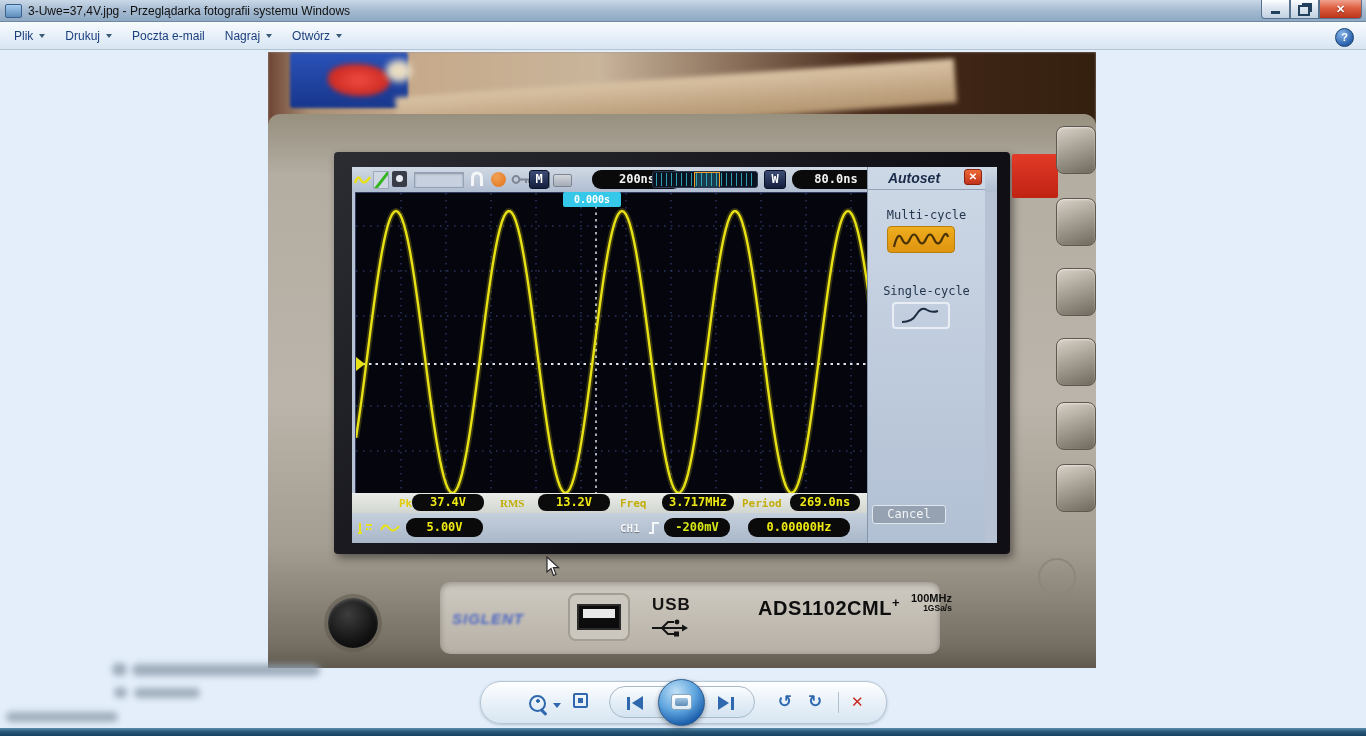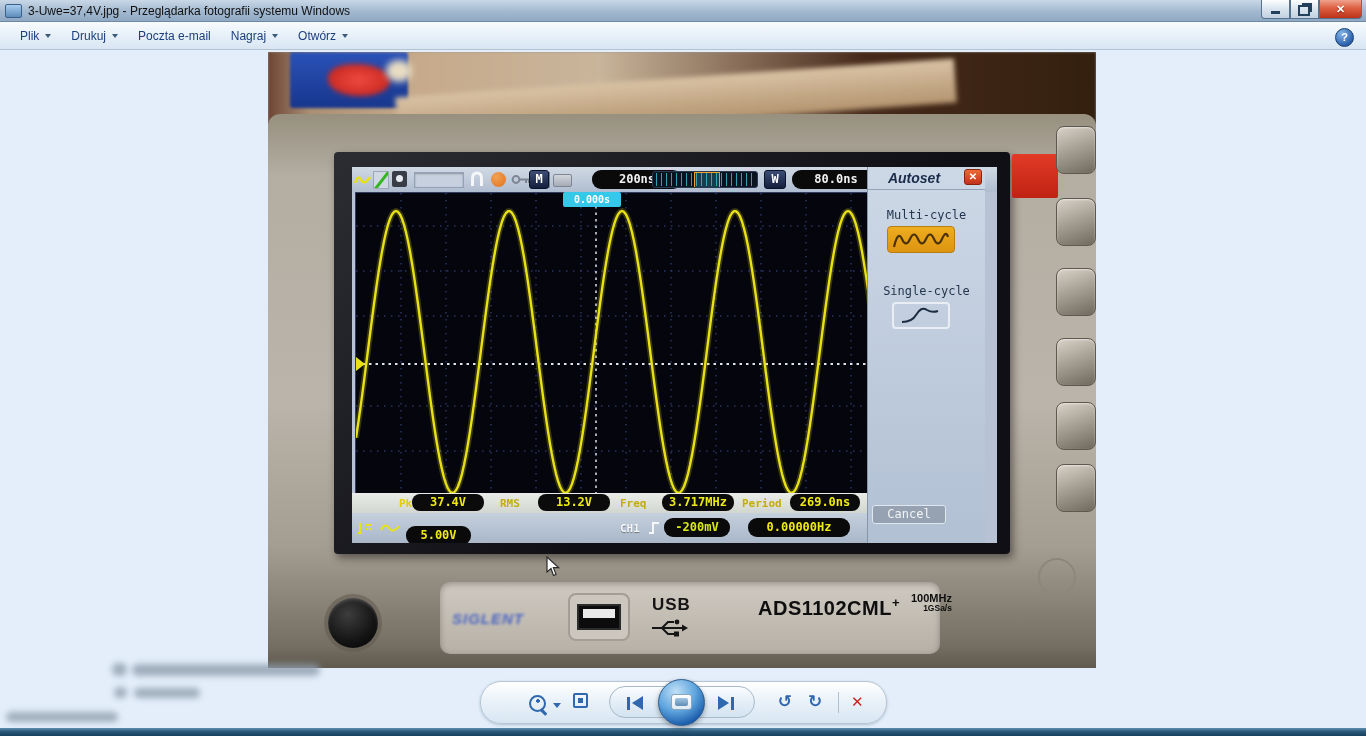--- a/index.html
+++ b/index.html
@@ -18,21 +18,21 @@
     border:1px solid #55718c;border-top:none;display:flex;align-items:center;justify-content:center;box-sizing:border-box;}
   .wbtn.min{border-radius:0 0 0 4px;}
   .wbtn.close{width:43px;background:linear-gradient(#f0a28e,#dd5f41 45%,#bc3319);border-radius:0 0 4px 0;}
   .gmin{width:9px;height:3px;background:#23405c;margin-top:7px;}
   .gres{width:8px;height:7px;border:2px solid #23405c;box-shadow:3px -3px 0 -1px #23405c;margin:2px 2px 0 0;}
   .gx{color:#fff;font-weight:bold;font-size:11px;text-shadow:0 1px 1px #7a1505;}
 
   
   .menubar{position:absolute;left:0;top:22px;width:1366px;height:28px;
     background:linear-gradient(#f7fbfe,#e6eff8 55%,#d8e6f2);border-bottom:1px solid #b4c4d4;
-    display:flex;align-items:center;padding-left:10px;box-sizing:border-box;}
+    display:flex;align-items:center;padding-left:4px;box-sizing:border-box;}
   .mitem{display:flex;align-items:center;gap:6px;padding:4px 10px;font-size:12px;color:var(--menu-text,#1c3f7d);}
   .dd{width:0;height:0;border-left:3.5px solid transparent;border-right:3.5px solid transparent;border-top:4px solid #3b5a77;}
   .help{position:absolute;right:12px;top:6px;width:17px;height:17px;border-radius:50%;
     background:radial-gradient(circle at 35% 28%,#86b6e8,#2b62ae 70%,#1b4a8e);border:1px solid #16406e;
     color:#fff;font-size:11px;font-weight:bold;text-align:center;line-height:17px;}
 
   
   .photo{position:absolute;left:268px;top:52px;width:828px;height:616px;background:#b2aca2;overflow:hidden;
     box-shadow:inset 0 0 46px rgba(30,20,10,.3);}
   .bg-strip{position:absolute;left:0;top:0;width:828px;height:112px;
@@ -268,35 +268,35 @@
           <path class="wave-main" fill="none" stroke-width="2.4" stroke-linejoin="round" d="M0.0 244.7L2.0 231.8L4.0 217.9L6.0 203.3L8.0 188.2L10.0 172.7L12.0 157.0L14.0 141.4L16.0 126.0L18.0 111.0L20.0 96.6L22.0 82.9L24.0 70.2L26.0 58.6L28.0 48.2L30.0 39.2L32.0 31.7L34.0 25.8L36.0 21.5L38.0 18.9L40.0 18.0L42.0 18.9L44.0 21.5L46.0 25.8L48.0 31.7L50.0 39.2L52.0 48.2L54.0 58.6L56.0 70.2L58.0 82.9L60.0 96.6L62.0 111.0L64.0 126.0L66.0 141.4L68.0 157.0L70.0 172.7L72.0 188.2L74.0 203.3L76.0 217.9L78.0 231.8L80.0 244.7L82.0 256.6L84.0 267.3L86.0 276.6L88.0 284.5L90.0 290.9L92.0 295.6L94.0 298.6L96.0 299.9L98.0 299.5L100.0 297.3L102.0 293.5L104.0 287.9L106.0 280.8L108.0 272.1L110.0 262.1L112.0 250.8L114.0 238.4L116.0 224.9L118.0 210.7L120.0 195.8L122.0 180.5L124.0 164.9L126.0 149.2L128.0 133.7L130.0 118.4L132.0 103.7L134.0 89.6L136.0 76.4L138.0 64.3L140.0 53.3L142.0 43.6L144.0 35.3L146.0 28.5L148.0 23.4L150.0 20.0L152.0 18.2L154.0 18.2L156.0 20.0L158.0 23.4L160.0 28.5L162.0 35.3L164.0 43.6L166.0 53.3L168.0 64.3L170.0 76.4L172.0 89.6L174.0 103.7L176.0 118.4L178.0 133.7L180.0 149.2L182.0 164.9L184.0 180.5L186.0 195.8L188.0 210.7L190.0 224.9L192.0 238.4L194.0 250.8L196.0 262.1L198.0 272.1L200.0 280.8L202.0 287.9L204.0 293.5L206.0 297.3L208.0 299.5L210.0 299.9L212.0 298.6L214.0 295.6L216.0 290.9L218.0 284.5L220.0 276.6L222.0 267.3L224.0 256.6L226.0 244.7L228.0 231.8L230.0 217.9L232.0 203.3L234.0 188.2L236.0 172.7L238.0 157.0L240.0 141.4L242.0 126.0L244.0 111.0L246.0 96.6L248.0 82.9L250.0 70.2L252.0 58.6L254.0 48.2L256.0 39.2L258.0 31.7L260.0 25.8L262.0 21.5L264.0 18.9L266.0 18.0L268.0 18.9L270.0 21.5L272.0 25.8L274.0 31.7L276.0 39.2L278.0 48.2L280.0 58.6L282.0 70.2L284.0 82.9L286.0 96.6L288.0 111.0L290.0 126.0L292.0 141.4L294.0 157.0L296.0 172.7L298.0 188.2L300.0 203.3L302.0 217.9L304.0 231.8L306.0 244.7L308.0 256.6L310.0 267.3L312.0 276.6L314.0 284.5L316.0 290.9L318.0 295.6L320.0 298.6L322.0 299.9L324.0 299.5L326.0 297.3L328.0 293.5L330.0 287.9L332.0 280.8L334.0 272.1L336.0 262.1L338.0 250.8L340.0 238.4L342.0 224.9L344.0 210.7L346.0 195.8L348.0 180.5L350.0 164.9L352.0 149.2L354.0 133.7L356.0 118.4L358.0 103.7L360.0 89.6L362.0 76.4L364.0 64.3L366.0 53.3L368.0 43.6L370.0 35.3L372.0 28.5L374.0 23.4L376.0 20.0L378.0 18.2L380.0 18.2L382.0 20.0L384.0 23.4L386.0 28.5L388.0 35.3L390.0 43.6L392.0 53.3L394.0 64.3L396.0 76.4L398.0 89.6L400.0 103.7L402.0 118.4L404.0 133.7L406.0 149.2L408.0 164.9L410.0 180.5L412.0 195.8L414.0 210.7L416.0 224.9L418.0 238.4L420.0 250.8L422.0 262.1L424.0 272.1L426.0 280.8L428.0 287.9L430.0 293.5L432.0 297.3L434.0 299.5L436.0 299.9L438.0 298.6L440.0 295.6L442.0 290.9L444.0 284.5L446.0 276.6L448.0 267.3L450.0 256.6L452.0 244.7L454.0 231.8L456.0 217.9L458.0 203.3L460.0 188.2L462.0 172.7L464.0 157.0L466.0 141.4L468.0 126.0L470.0 111.0L472.0 96.6L474.0 82.9L476.0 70.2L478.0 58.6L480.0 48.2L482.0 39.2L484.0 31.7L486.0 25.8L488.0 21.5L490.0 18.9L492.0 18.0L494.0 18.9L496.0 21.5L498.0 25.8L500.0 31.7L502.0 39.2L504.0 48.2L506.0 58.6L508.0 70.2L510.0 82.9L512.0 96.6L514.0 111.0L516.0 126.0L518.0 141.4L520.0 157.0L522.0 172.7L524.0 188.2"></path>
           <polygon points="0,164 9,171 0,178" fill="#e8e115"></polygon>
           <polygon points="525,156 515,163 525,170" fill="#f2f2e6"></polygon>
         </svg>
       </div>
       <div class="trig-badge">0.000s</div>
 
       <div class="meas-row">
         <span class="meas-label hot" style="left:14px;margin-left:33px;">Pk-Pk</span>
         <span class="meas-pill" style="left:60px;width:72px;">37.4V</span>
-        <span class="meas-label" style="left:148px;">RMS</span>
+        <span class="meas-label" style="left:148px;font-family:Liberation Serif, serif;">RMS</span>
         <span class="meas-pill" style="left:186px;width:72px;">13.2V</span>
         <span class="meas-label" style="left:268px;">Freq</span>
         <span class="meas-pill" style="left:310px;width:72px;">3.717MHz</span>
         <span class="meas-label" style="left:390px;">Period</span>
         <span class="meas-pill" style="left:438px;width:70px;text-align:center;">269.0ns</span>
       </div>
 
       <div class="row2">
         <svg class="abs" style="left:5px;top:7px;" width="44" height="16" viewBox="0 0 44 16">
           <path d="M3,13 V3 M1,13 H5" stroke="#e8e115" stroke-width="2" fill="none"></path>
           <path d="M9,5 H15 M9,9 H11 M12.5,9 H14.5" stroke="#e8e115" stroke-width="1.8" fill="none"></path>
           <path d="M24,10 Q28,2 32,8 T42,6" stroke="#e8e115" stroke-width="2" fill="none"></path>
         </svg>
-        <span class="pill2" style="left:54px;width:65px;margin-top:8px;">5.00V</span>
+        <span class="pill2" style="left:54px;width:77px;">5.00V</span>
         <span class="trig-src">CH1</span>
         <svg class="abs" style="left:296px;top:8px;" width="12" height="14" viewBox="0 0 12 14">
           <path d="M1,12 H5 V2 H11" stroke="#f5f7fa" stroke-width="2" fill="none"></path>
         </svg>
         <span class="pill2" style="left:312px;width:66px;color:#d7e818;">-200mV</span>
         <span class="pill2" style="left:396px;width:102px;">0.00000Hz</span>
       </div>
 
       <div class="menu-panel">
         <div class="as-title">Autoset</div>

